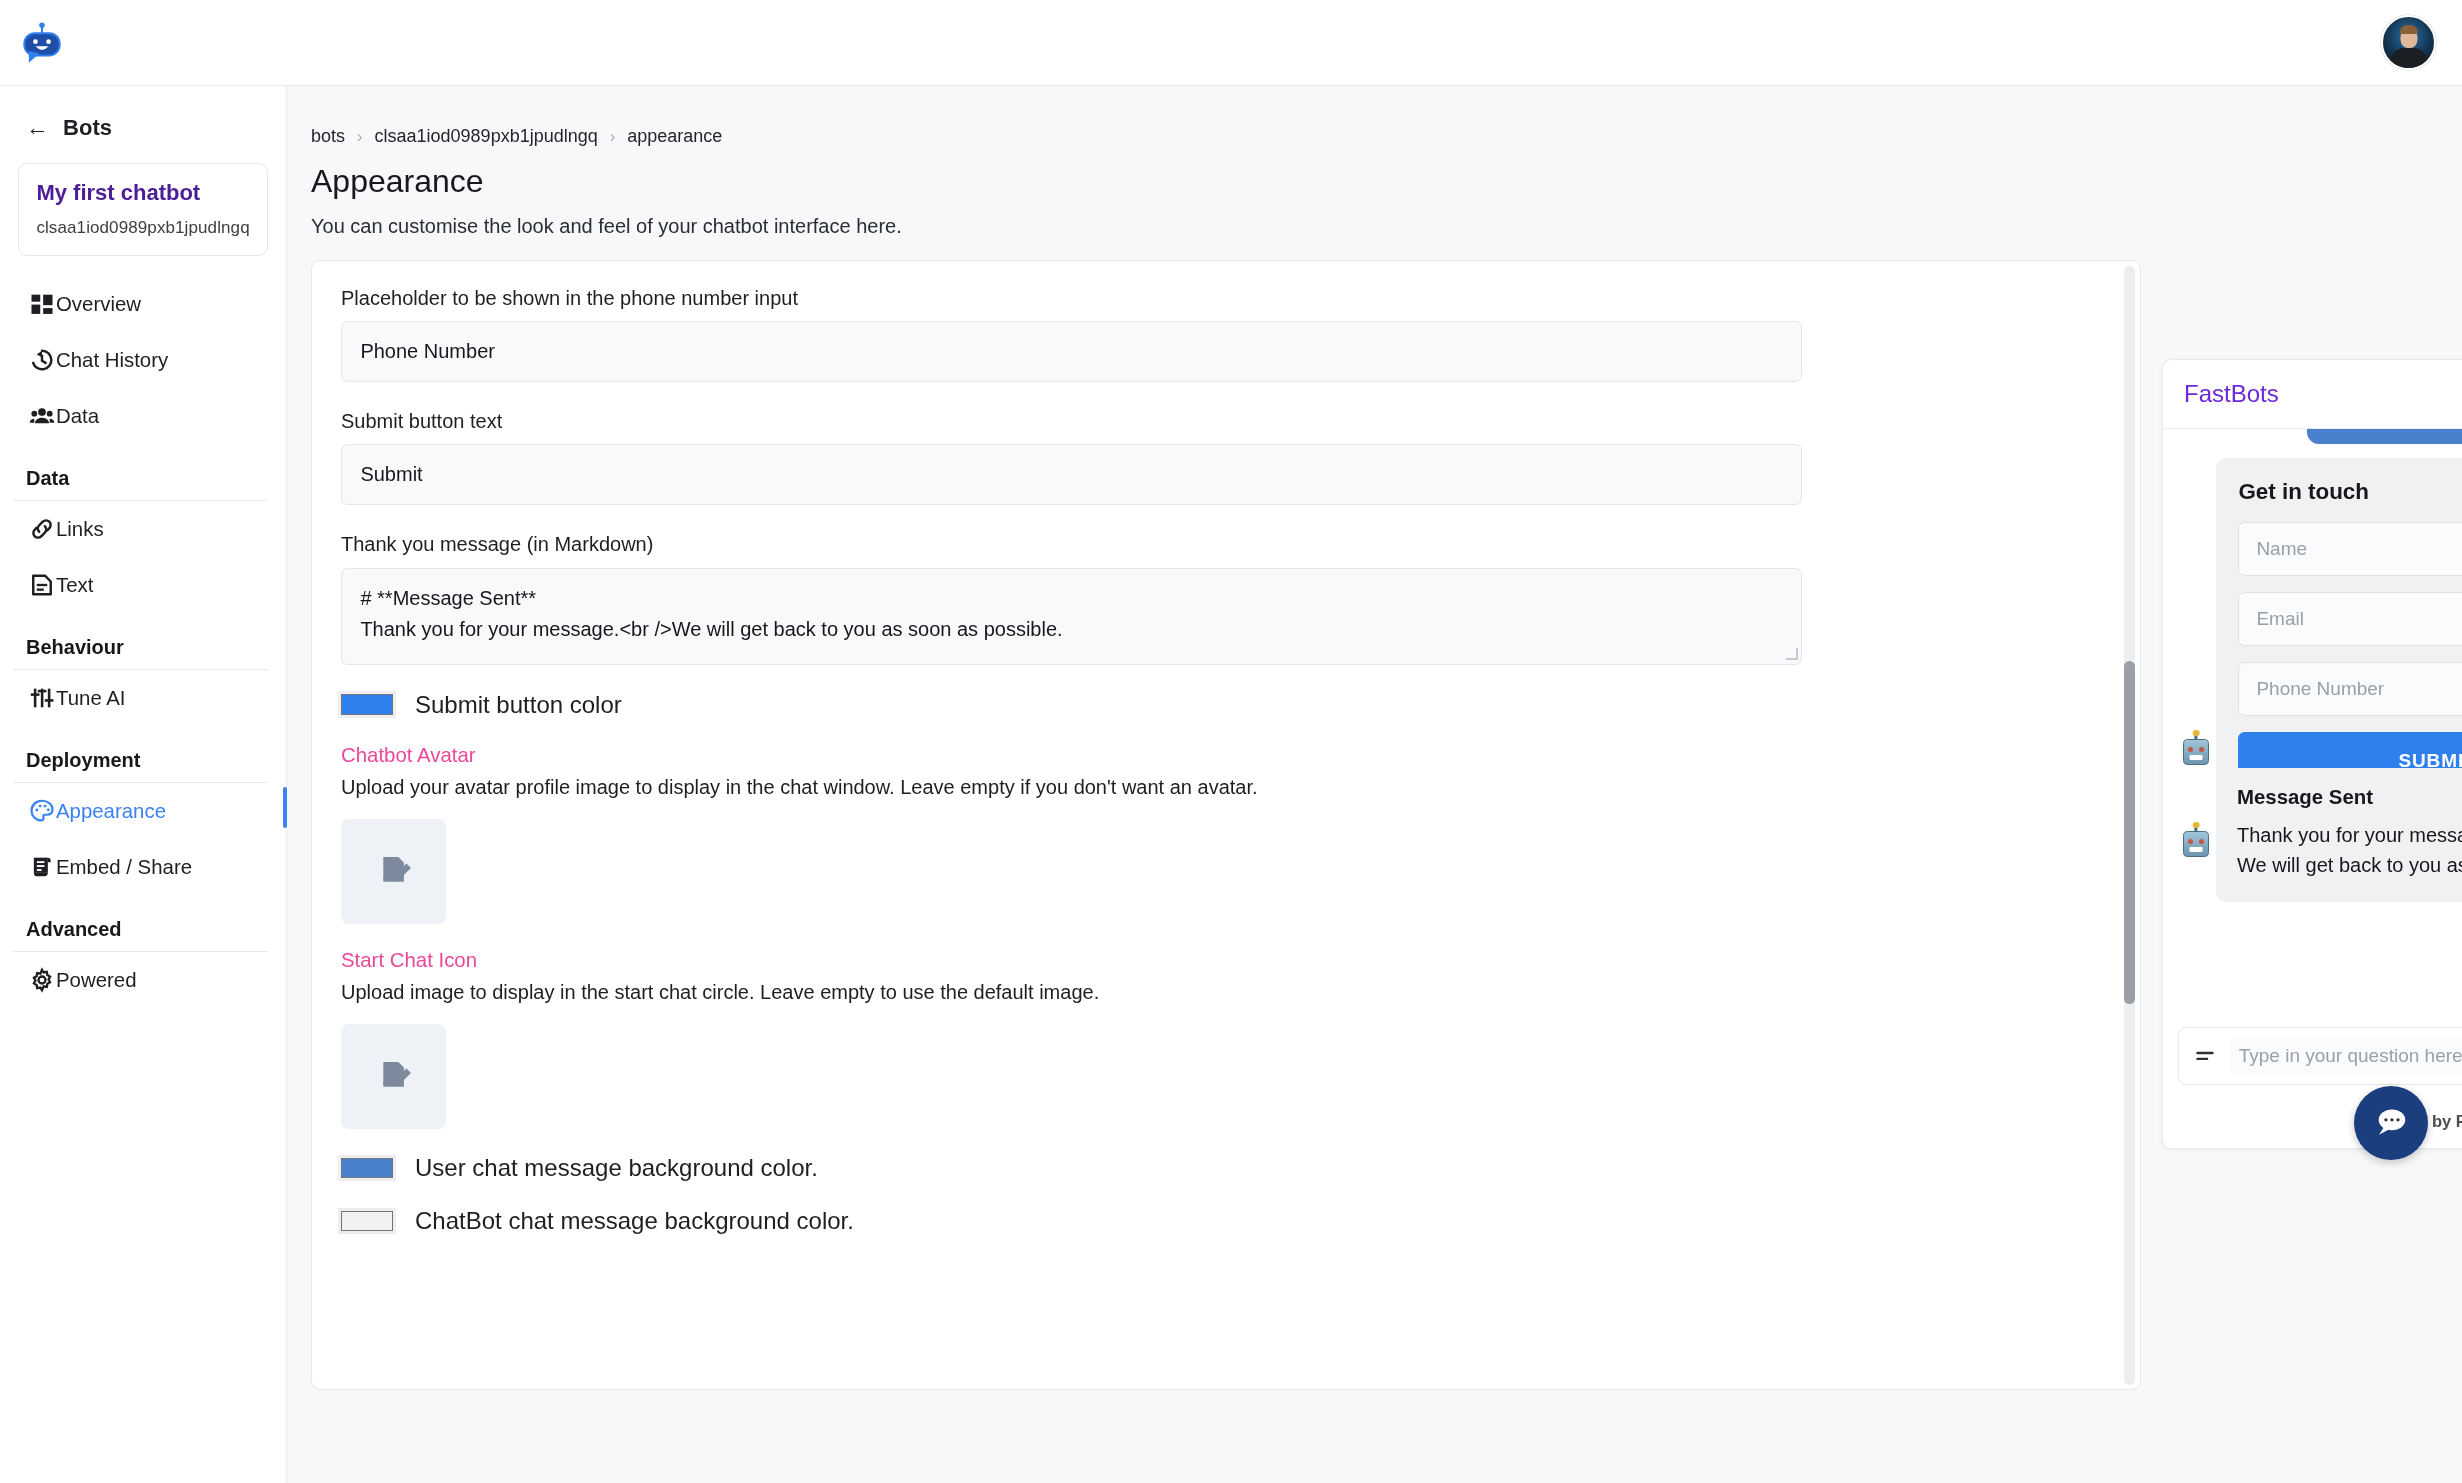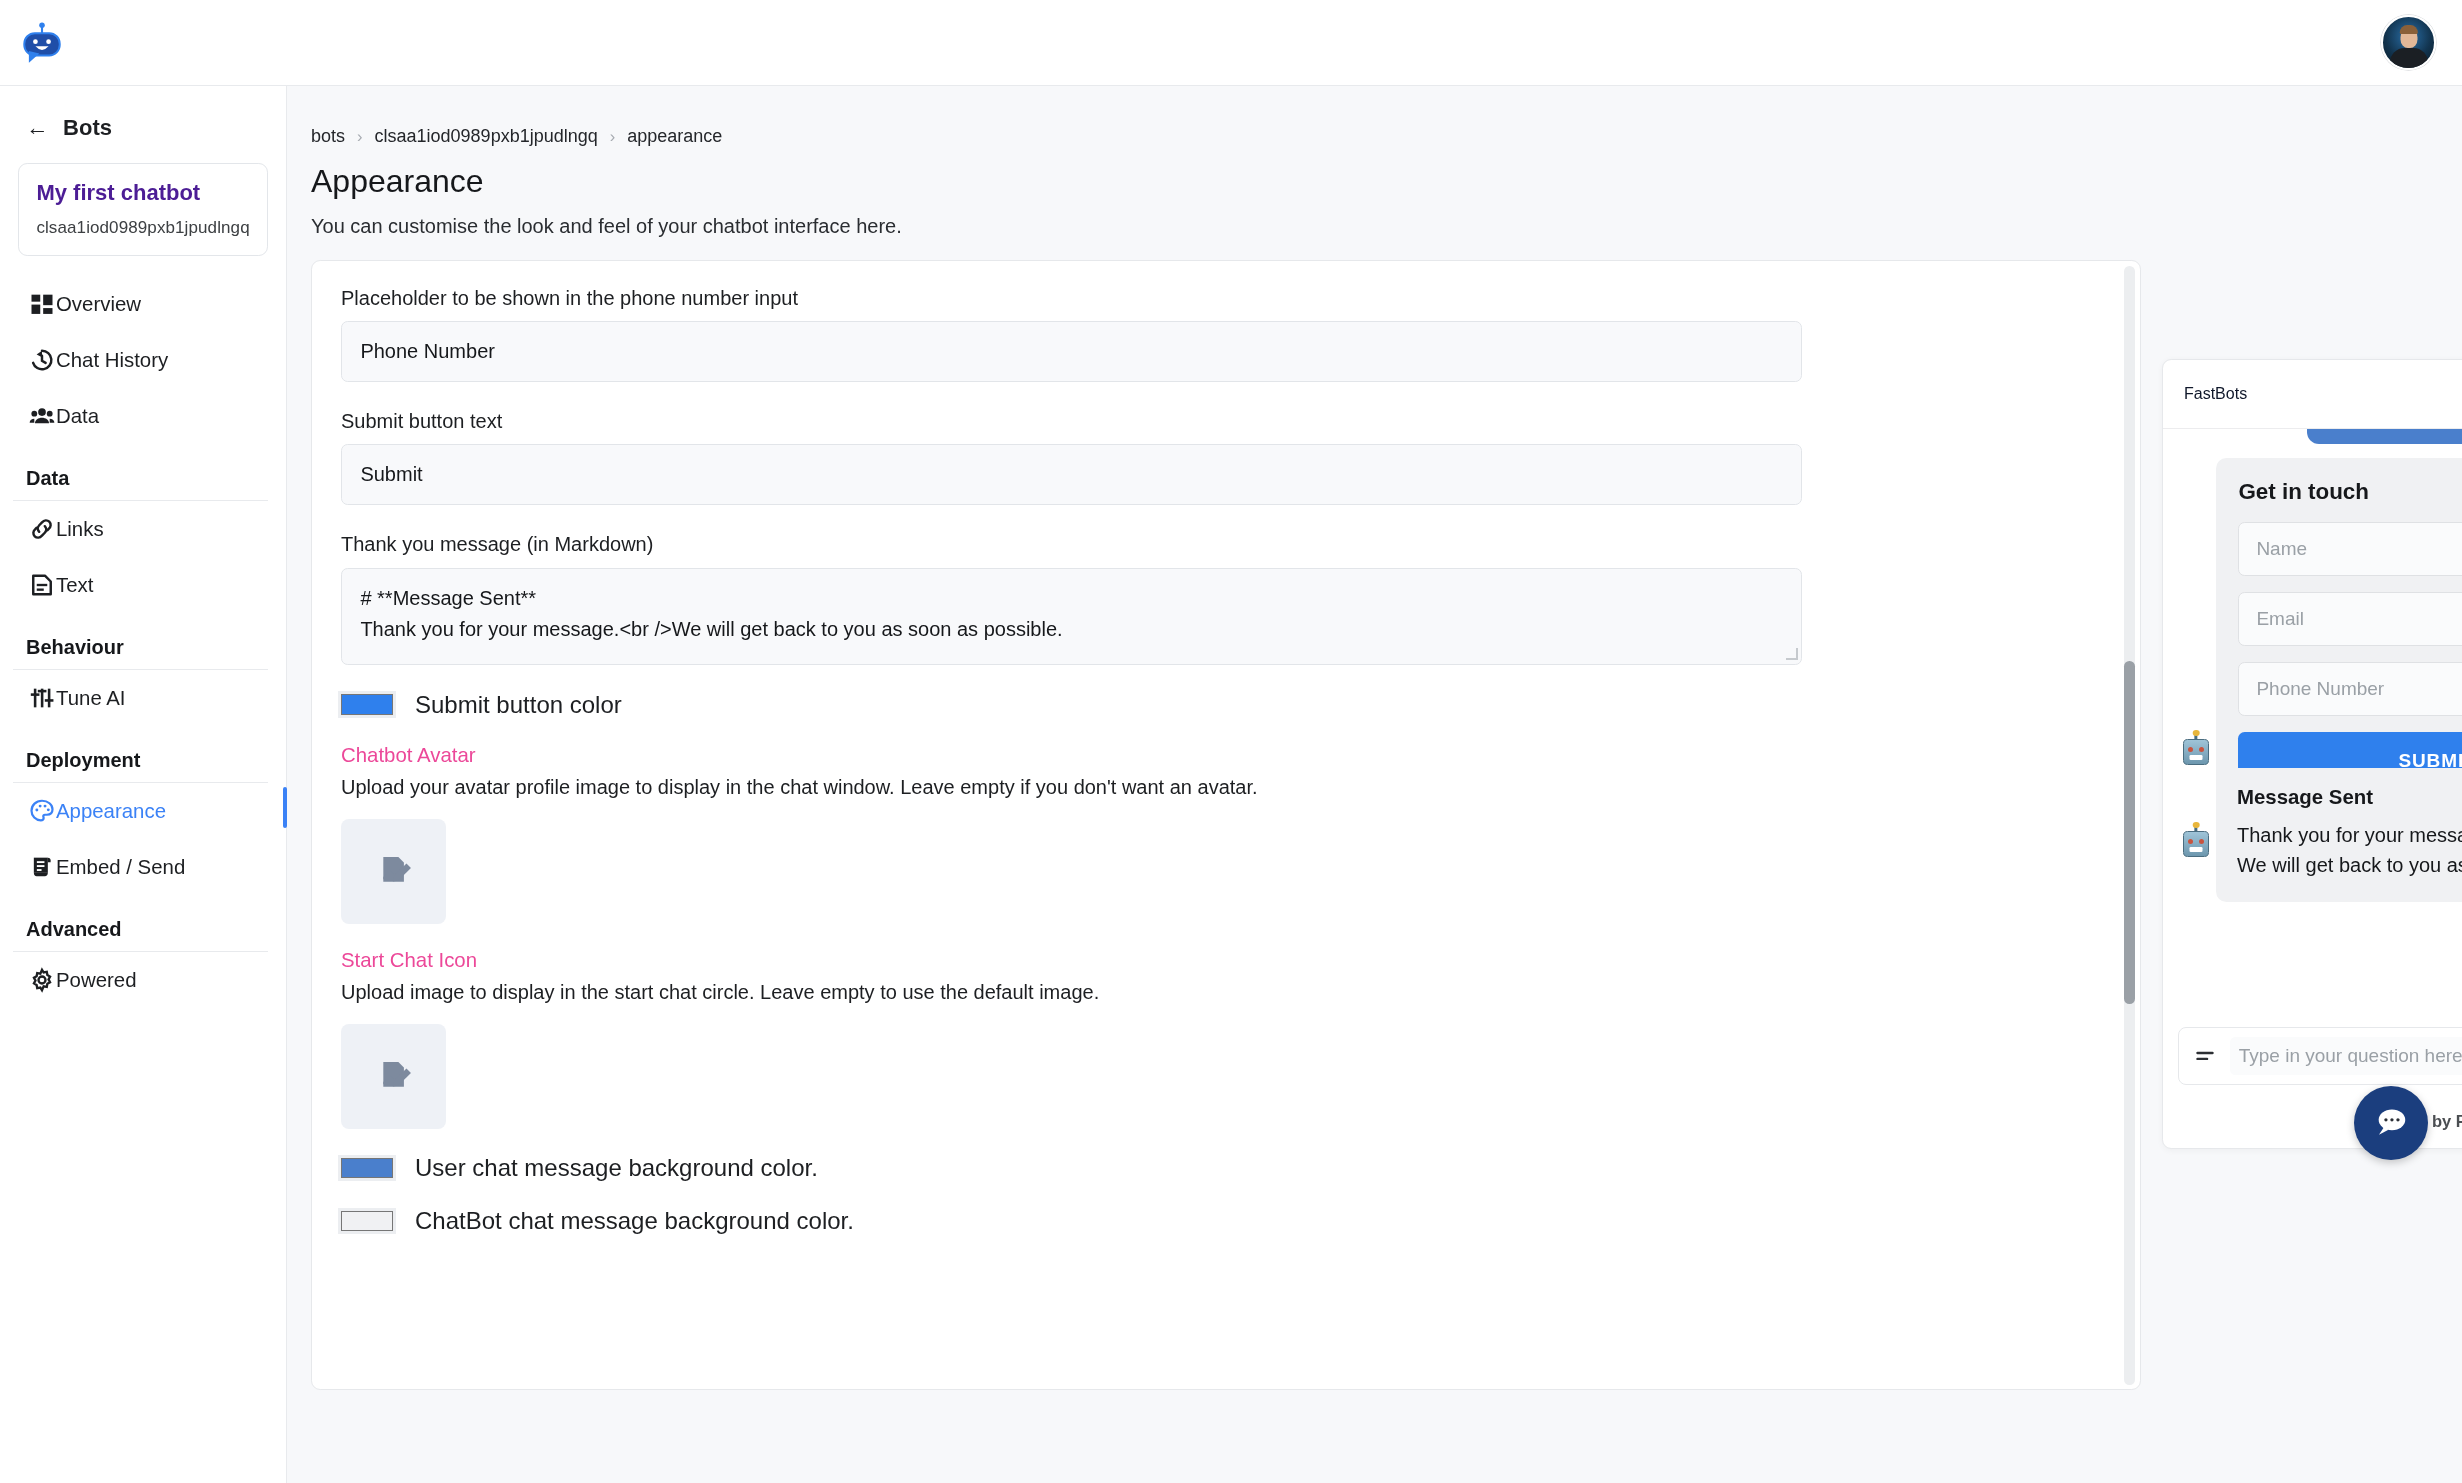--- a/index.html
+++ b/index.html
@@ -181,21 +181,21 @@
     background: #ffffff;
     border: 1.3px solid #e6e8eb; border-radius: 9.2px;
     overflow: hidden;
     box-shadow: 0 1.3px 6.6px rgba(0,0,0,.04);
   }
   .chat-head {
     height: 69px; border-bottom: 1.3px solid #ececee;
     display: flex; align-items: center; justify-content: space-between;
     padding: 0 21px;
   }
-  .chat-title { font-size: 16px; color: #0f172a; }
+  .chat-title { font-size: 24px; color: #6d28d9; }
 
   .chat-body { position: relative; height: 644px; padding: 0 14.5px; }
   .user-bubble-cut {
     position: absolute; right: 51px; top: 0;
     width: 364px; height: 14.5px;
     background: #4a7fcc;
     border-radius: 0 0 12px 12px;
   }
 
   .form-card {
@@ -396,21 +396,21 @@
 
     <div class="nav-item">
       <svg class="nav-ico" viewBox="0 0 24 24">
         <path d="M5 4h12v13H5z" fill="#1d1f22"></path>
         <path d="M17 4c1.6 0 2.4 1 2.4 2.3V8H17z" fill="#1d1f22"></path>
         <path d="M5 17h12c0 2-1 3-2.6 3H7.4C5.9 20 5 19 5 17z" fill="#1d1f22"></path>
         <rect x="7.6" y="7" width="6.5" height="1.6" fill="#ffffff"></rect>
         <rect x="7.6" y="10.4" width="6.5" height="1.6" fill="#ffffff"></rect>
         <rect x="7.6" y="13.8" width="4" height="1.6" fill="#ffffff"></rect>
       </svg>
-      <span class="nav-label">Embed / Send</span>
+      <span class="nav-label">Embed / Share</span>
     </div>
 
     <div class="sec-head">Advanced</div>
 
     <div class="nav-item">
       <svg class="nav-ico" viewBox="0 0 24 24">
         <path d="M12 3.2l1.4 2.3 2.7-.5.5 2.7 2.3 1.4-1.3 2.4 1.3 2.4-2.3 1.4-.5 2.7-2.7-.5L12 20.8l-1.4-2.3-2.7.5-.5-2.7-2.3-1.4 1.3-2.4-1.3-2.4 2.3-1.4.5-2.7 2.7.5z" fill="none" stroke="#1d1f22" stroke-width="2"></path>
         <circle cx="12" cy="12" r="3" fill="none" stroke="#1d1f22" stroke-width="2"></circle>
       </svg>
       <span class="nav-label">Powered</span>

